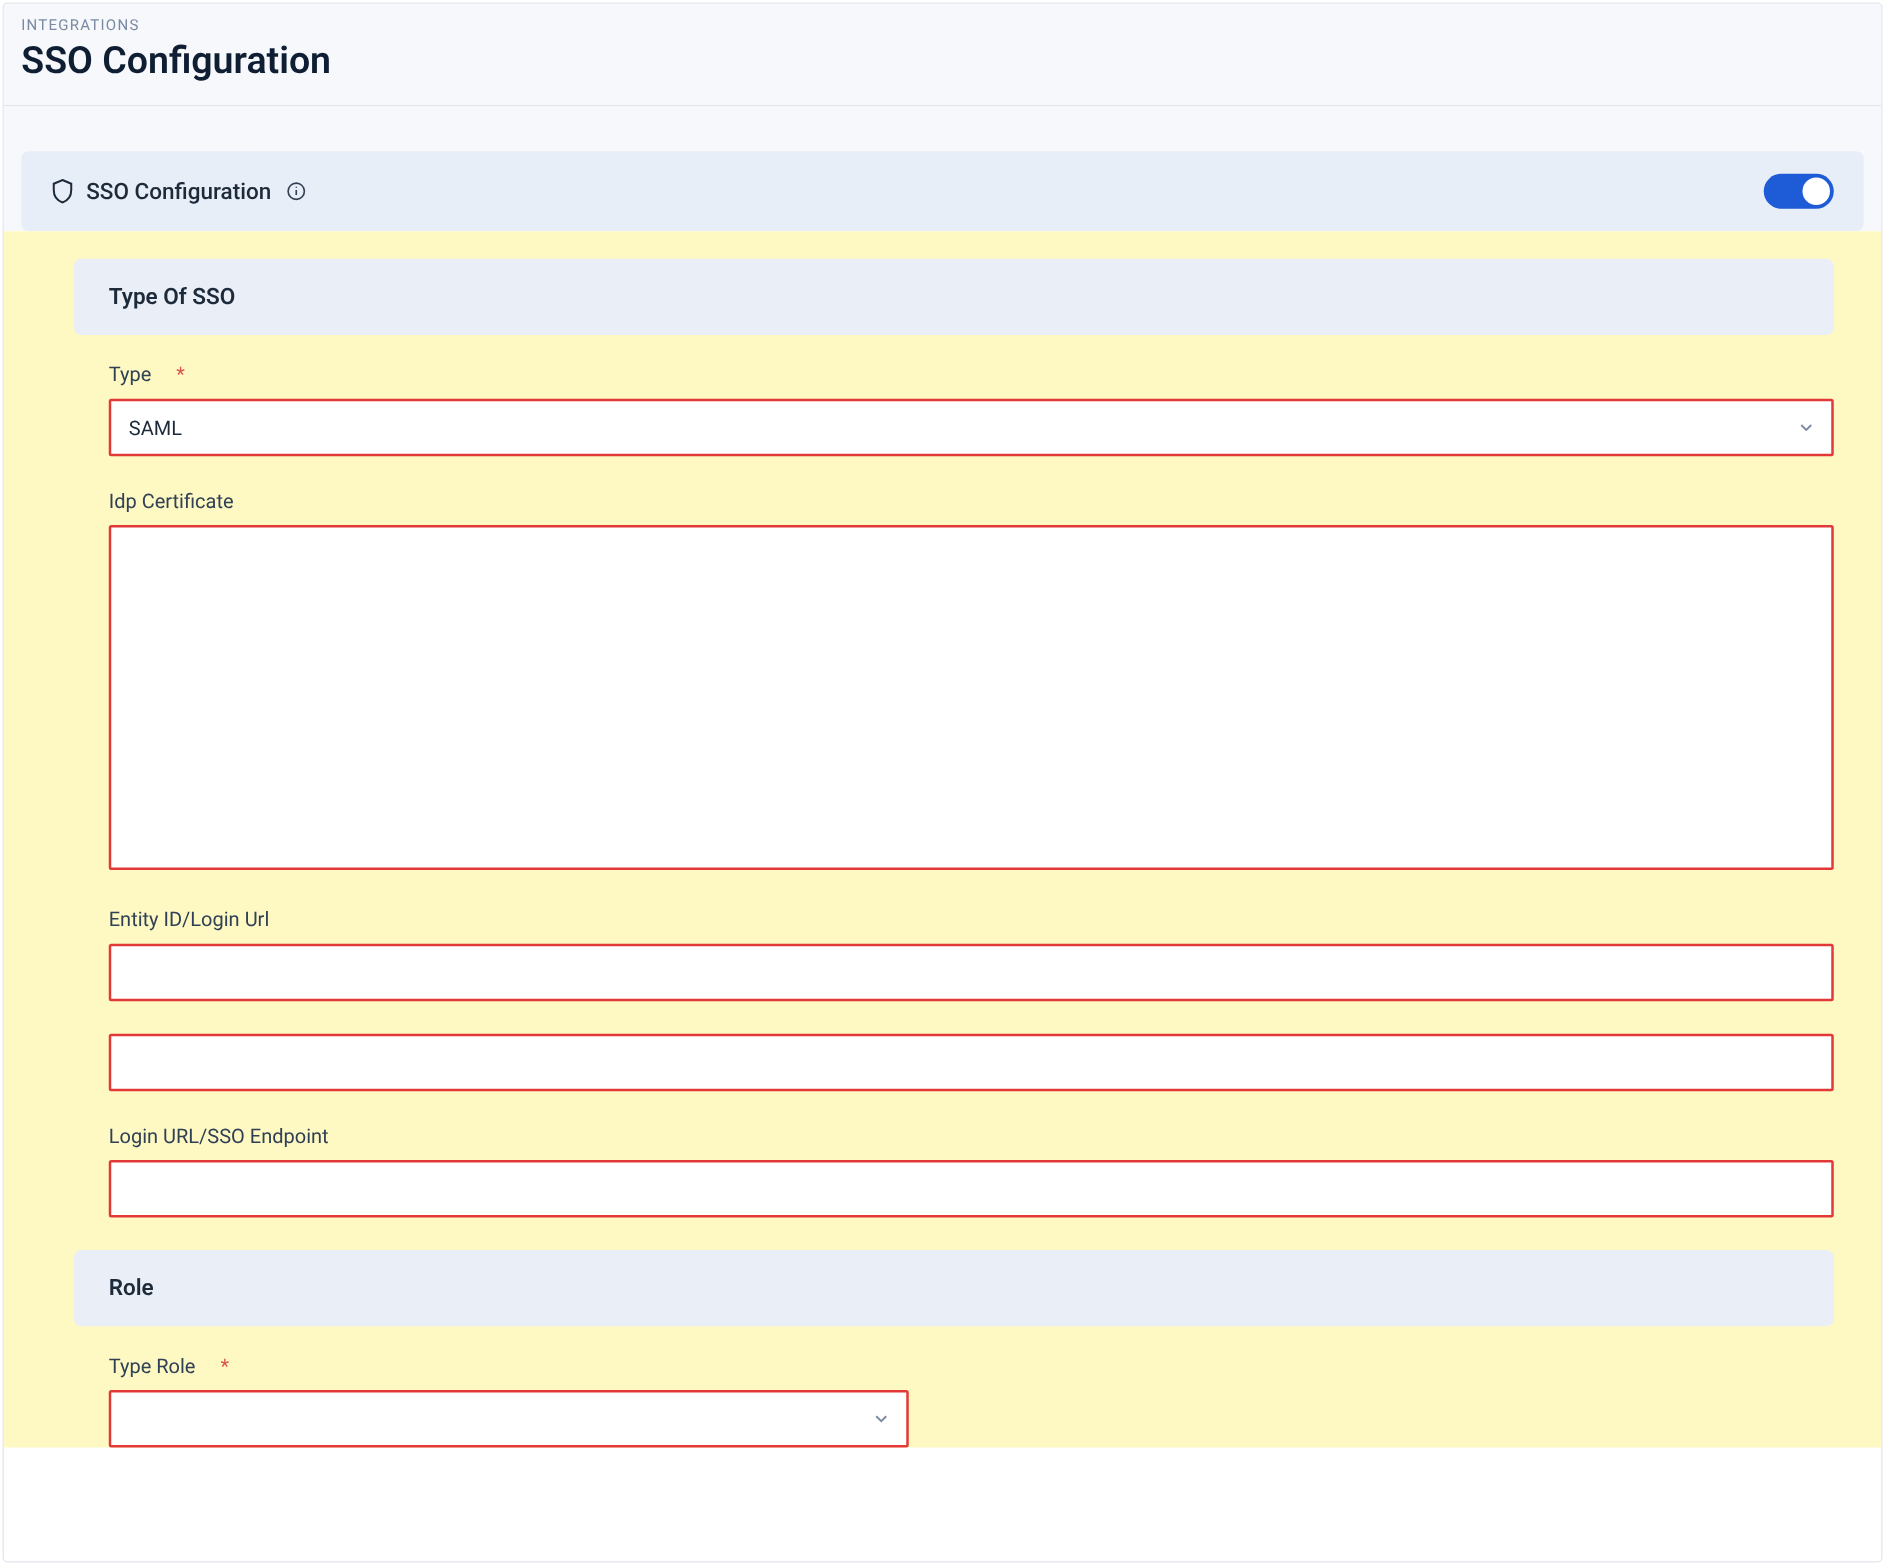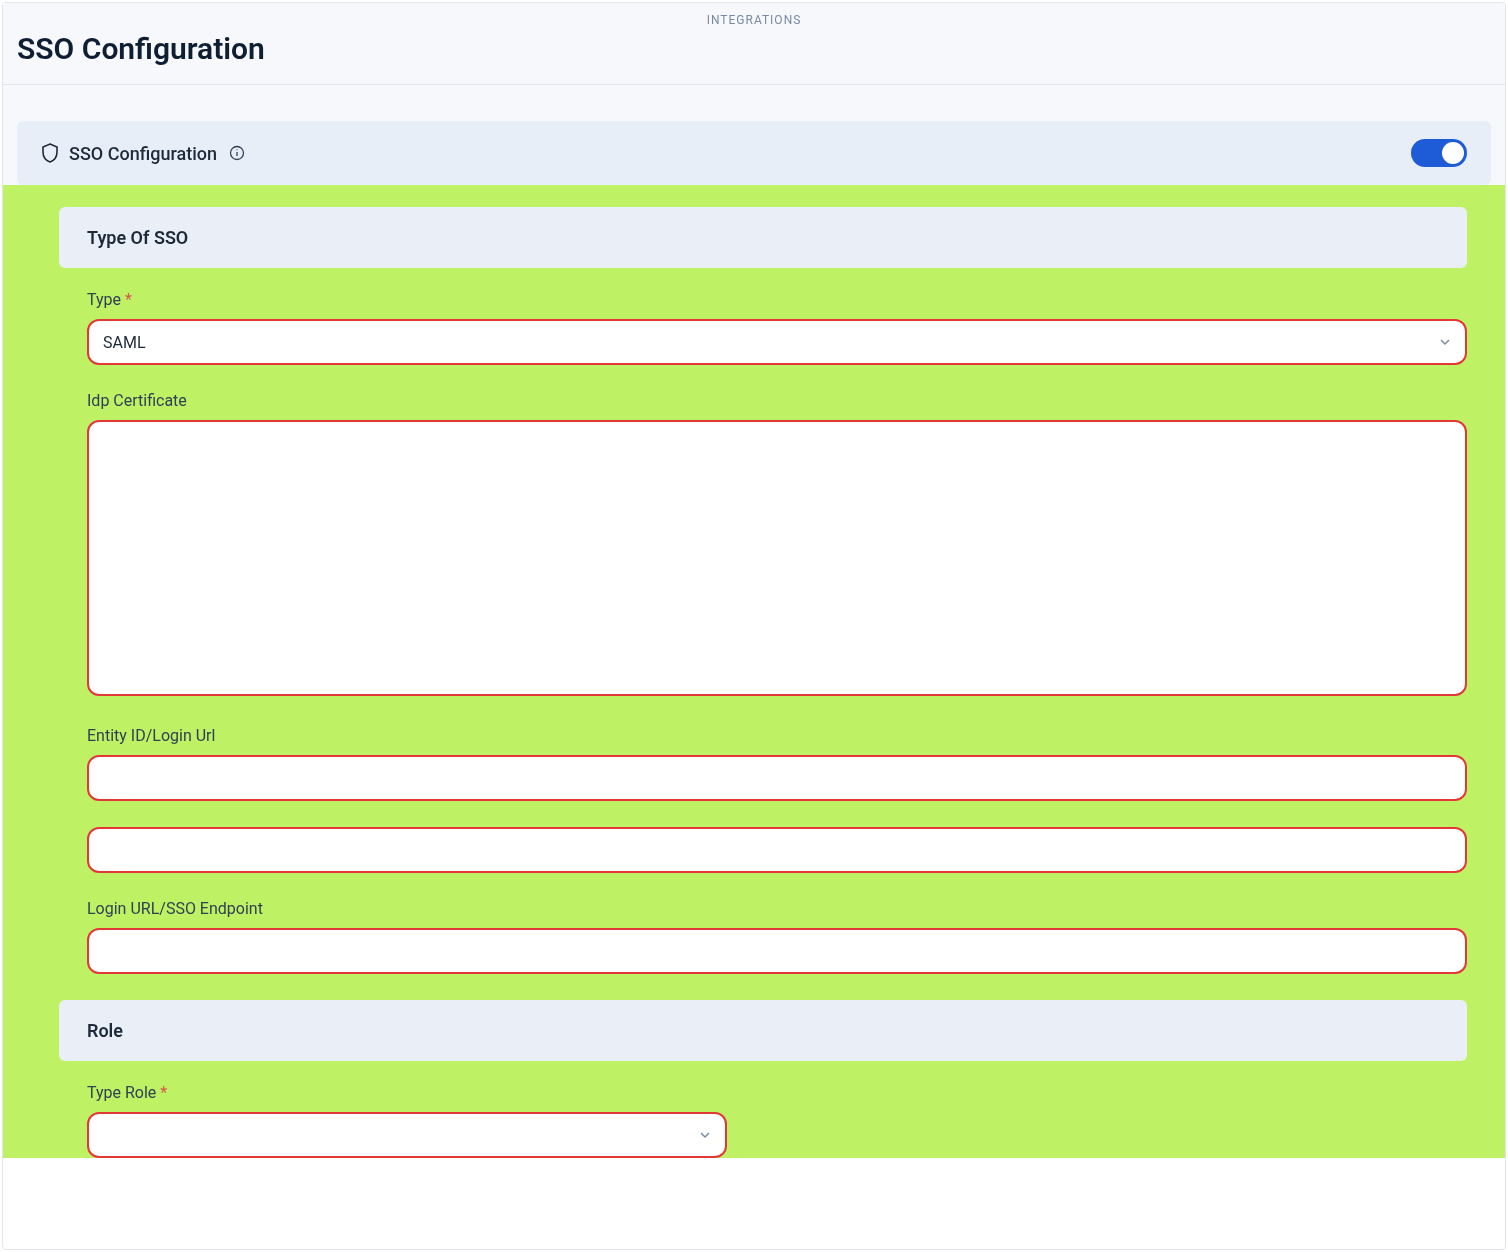--- a/index.html
+++ b/index.html
@@ -42,21 +42,20 @@
     background: var(--bg-page);
     border-bottom: 1px solid var(--border-page);
     padding: 10px 14px 18px 14px;
   }
   .breadcrumb {
     font-size: 12px;
     letter-spacing: 1px;
     color: var(--text-breadcrumb);
     text-transform: uppercase;
     margin-bottom: 4px;
-    text-align: center;
   }
   .page-title {
     font-size: 30px;
     font-weight: 600;
     color: #0f1e33;
     margin: 0;
   }
   
   .under-header {
     background: var(--bg-page);
@@ -97,21 +96,21 @@
   }
   .toggle-knob {
     position: absolute;
     width: 22px; height: 22px;
     border-radius: 50%;
     background: #fff;
     top: 3px; right: 3px;
   }
   
   .body {
-    background: #bef264;
+    background: #fef9c3;
     padding: 22px 14px 0 14px;
   }
   .panel-wrap {
     padding-left: 42px;
     padding-right: 24px;
   }
   .section-header {
     background: var(--bg-panelblue);
     border-radius: 6px;
     padding: 20px 28px;
@@ -124,30 +123,30 @@
     padding-left: 28px;
     padding-right: 0;
     margin-bottom: 26px;
   }
   .field-label {
     font-size: 16px;
     color: var(--text-label);
     margin-bottom: 10px;
     display: flex;
     align-items: center;
-    gap: 4px;
+    gap: 20px;
   }
   .req { color: var(--required-red); }
   .input, .select, .textarea {
     width: 100%;
     border: 2px solid var(--highlight-red);
     background: #fff;
     font-size: 16px;
     color: var(--text-dark);
-    border-radius: 12px;
+    border-radius: 2px;
     font-family: inherit;
   }
   .select {
     height: 46px;
     display: flex;
     align-items: center;
     justify-content: space-between;
     padding: 0 14px;
     cursor: pointer;
   }

